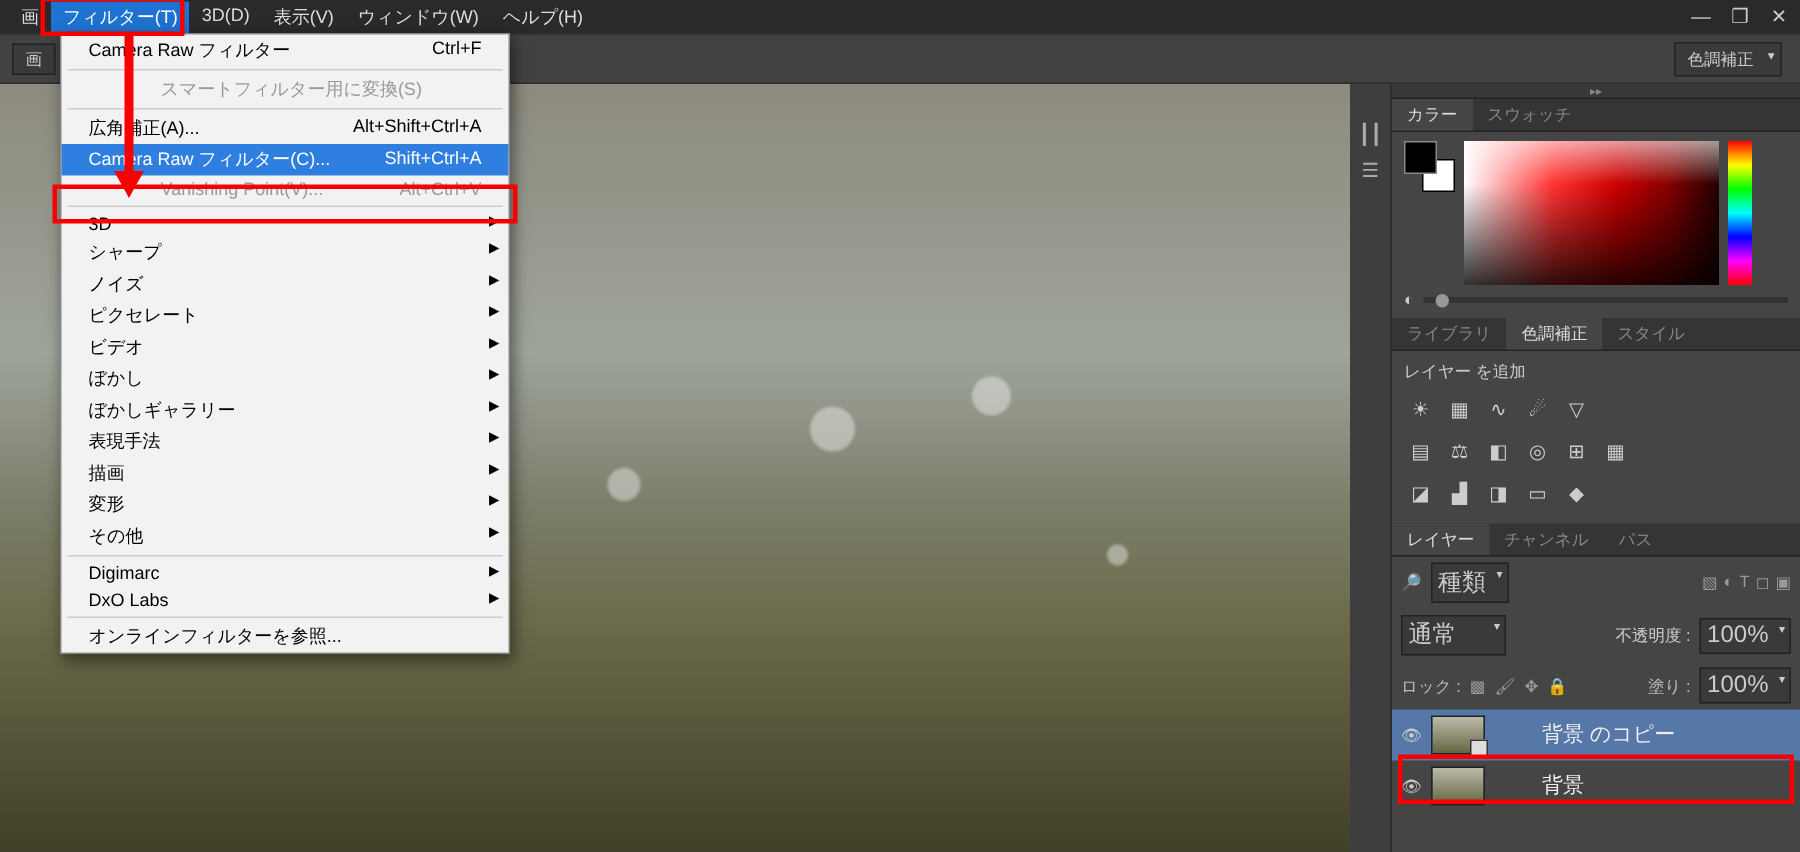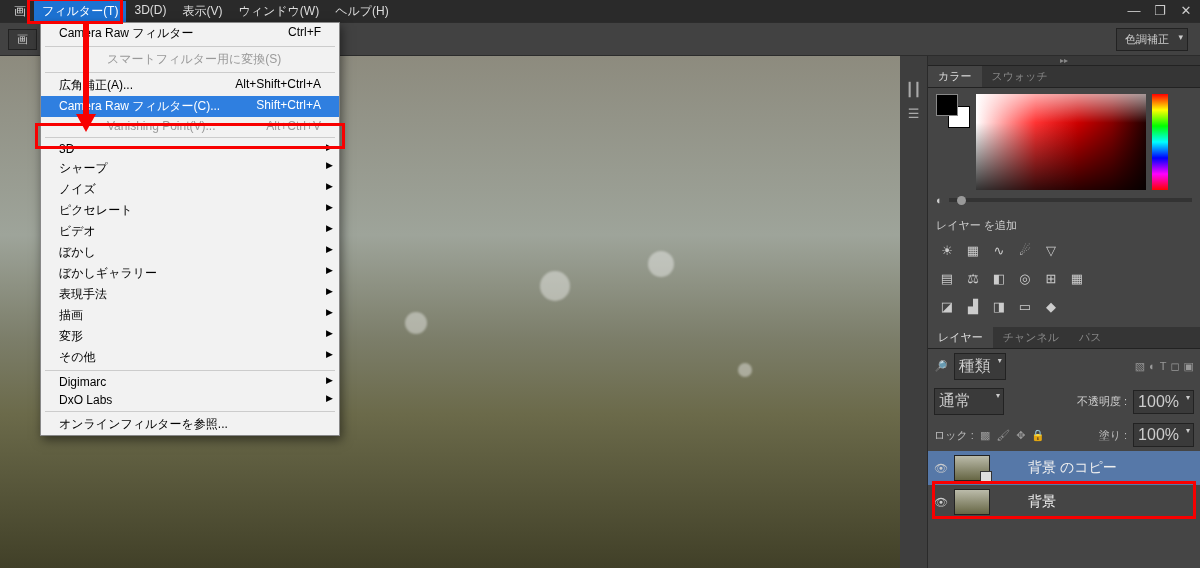--- a/index.html
+++ b/index.html
@@ -215,20 +215,25 @@
         <div class="hue-bar"></div>
       </div>
       <div class="slider-row">
         <span>◐</span>
         <div class="slider-track">
             <div class="slider-thumb"></div>
           </div>
       </div>
     </div>
 
+    <div class="panel-tabs">
+      <span class="ptab">ライブラリ</span>
+      <span class="ptab active">色調補正</span>
+      <span class="ptab">スタイル</span>
+    </div>
     <div class="panel-body">
       <div style="color:#ccc; margin-bottom:4px;">レイヤー を追加</div>
       <div class="adj-grid">
         <span class="adj-ic">☀</span>
         <span class="adj-ic">▦</span>
         <span class="adj-ic">∿</span>
         <span class="adj-ic">☄</span>
         <span class="adj-ic">▽</span>
       </div>
       <div class="adj-grid">

